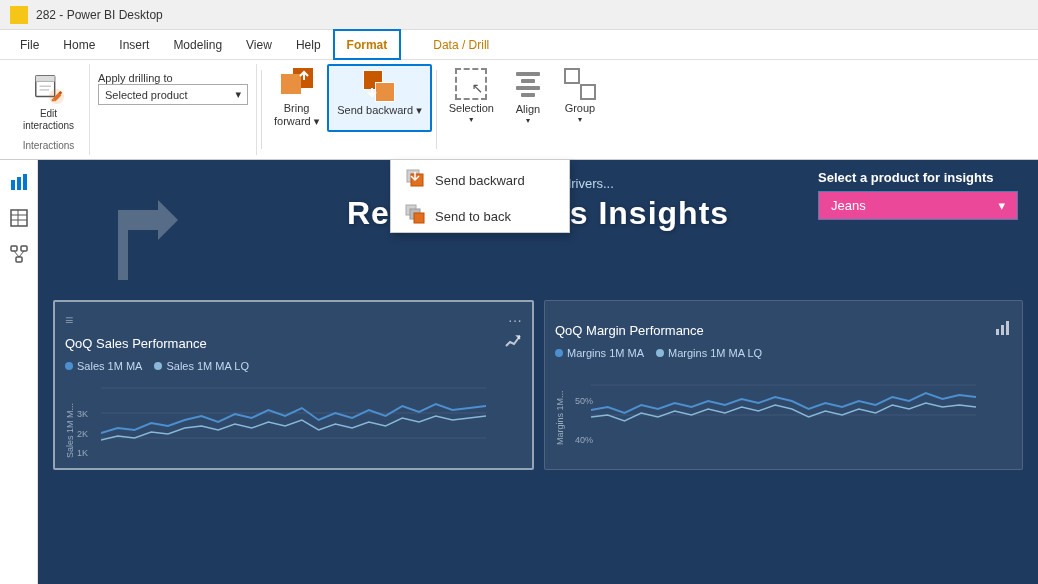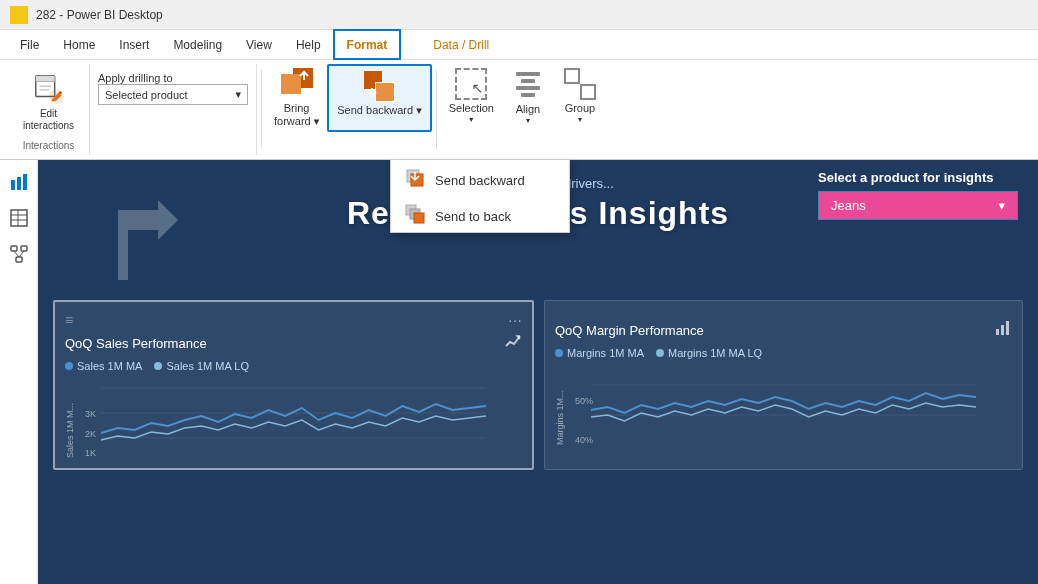--- a/index.html
+++ b/index.html
@@ -668,21 +668,21 @@
             <div class="legend-dot" style="background:#4d90d0;"></div>
             <span>Sales 1M MA</span>
           </div>
           <div class="legend-item">
             <div class="legend-dot" style="background:#89b8d8;"></div>
             <span>Sales 1M MA LQ</span>
           </div>
         </div>
         <div class="chart-area">
           <span class="chart-y-label" style="font-size:9px; color:#9ab; writing-mode:vertical-rl; transform:rotate(180deg); position:absolute; left:0; top:0; height:80px; display:flex; align-items:center;">Sales 1M M...</span>
-          <div class="y-axis-labels" style="left:20px;">
+          <div class="y-axis-labels" style="left:12px;">
             <span>3K</span>
             <span>2K</span>
             <span>1K</span>
           </div>
           <svg class="chart-svg" viewBox="0 0 460 80" preserveAspectRatio="none" style="padding-left:36px; width:calc(100% - 36px);">
 
             <line x1="0" y1="10" x2="460" y2="10" stroke="rgba(255,255,255,0.1)" stroke-width="1"></line>
             <line x1="0" y1="35" x2="460" y2="35" stroke="rgba(255,255,255,0.1)" stroke-width="1"></line>
             <line x1="0" y1="60" x2="460" y2="60" stroke="rgba(255,255,255,0.1)" stroke-width="1"></line>
 

